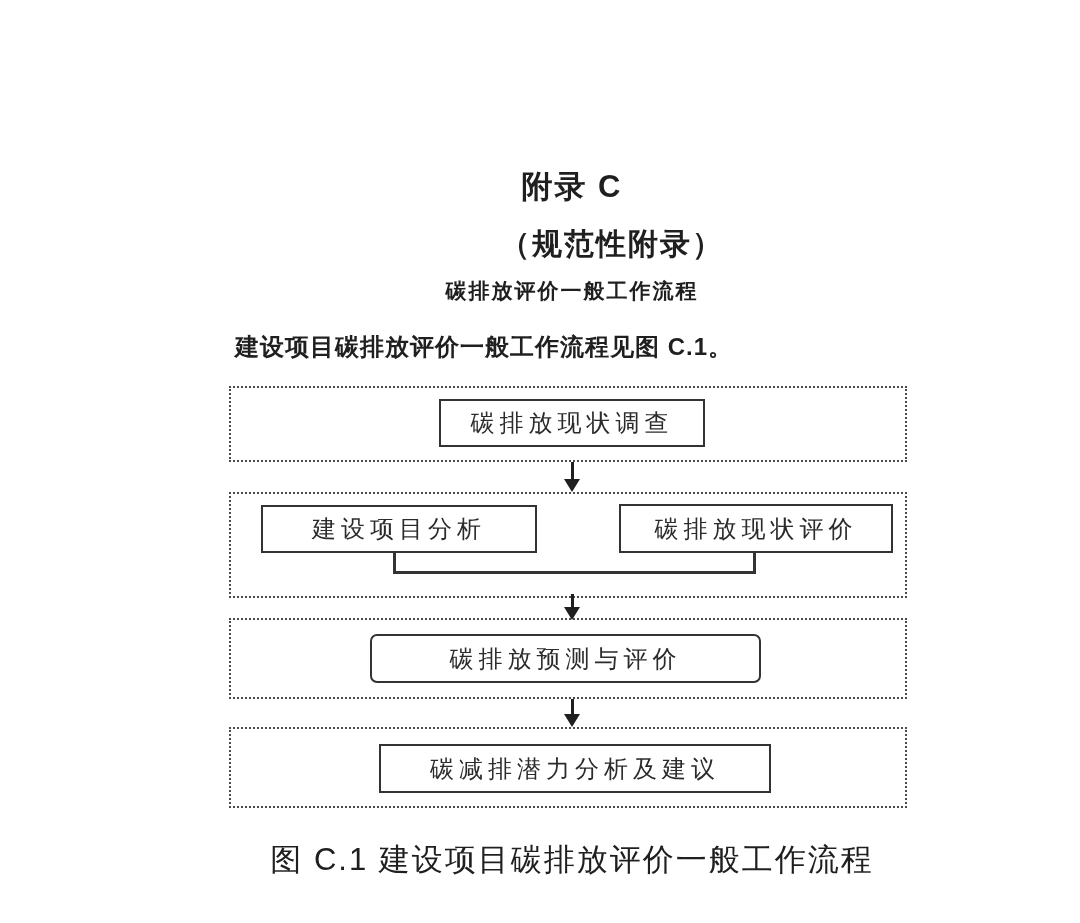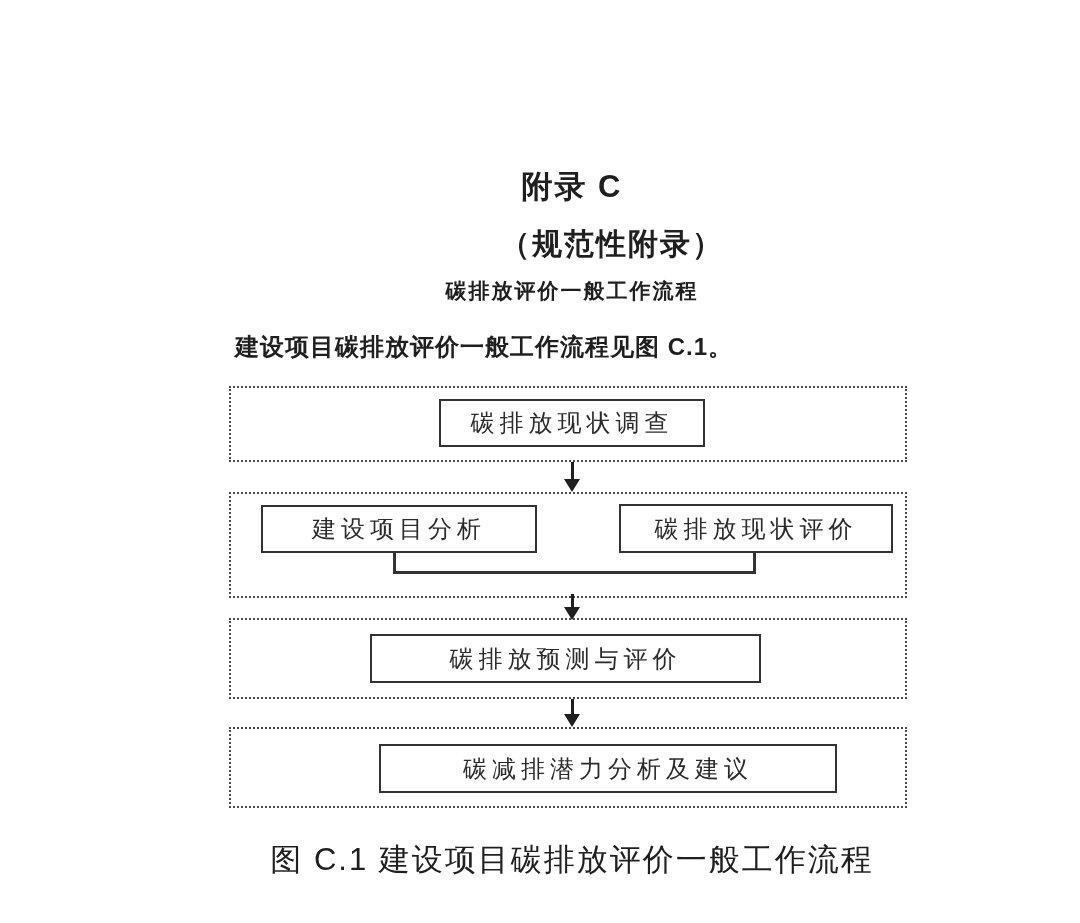--- a/index.html
+++ b/index.html
@@ -73,22 +73,22 @@
     justify-content: center;
     font-family: "Liberation Serif", "DejaVu Serif", serif;
     font-size: 24px;
     letter-spacing: 5px;
     color: #2b2b2b;
     white-space: nowrap;
   }
   .fbox-1  { left: 407px; top: 399px; width: 266px; height: 48px; }
   .fbox-2l { left: 229px; top: 505px; width: 276px; height: 48px; }
   .fbox-2r { left: 587px; top: 504px; width: 274px; height: 49px; text-align: right; }
-  .fbox-3  { left: 338px; top: 634px; width: 391px; height: 49px; }
-  .fbox-4  { left: 347px; top: 744px; width: 458px; height: 49px; }
+  .fbox-3  { left: 338px; top: 634px; width: 391px; height: 49px; border-radius: 7px; }
+  .fbox-4  { left: 347px; top: 744px; width: 392px; height: 49px; }
 
   
   .conn {
     position: absolute;
     background: #333333;
   }
   .conn-stub-left  { left: 361px; top: 551px; width: 3px; height: 23px; }
   .conn-stub-right { left: 721px; top: 551px; width: 3px; height: 23px; }
   .conn-hline      { left: 361px; top: 571px; width: 363px; height: 3px; }
 

